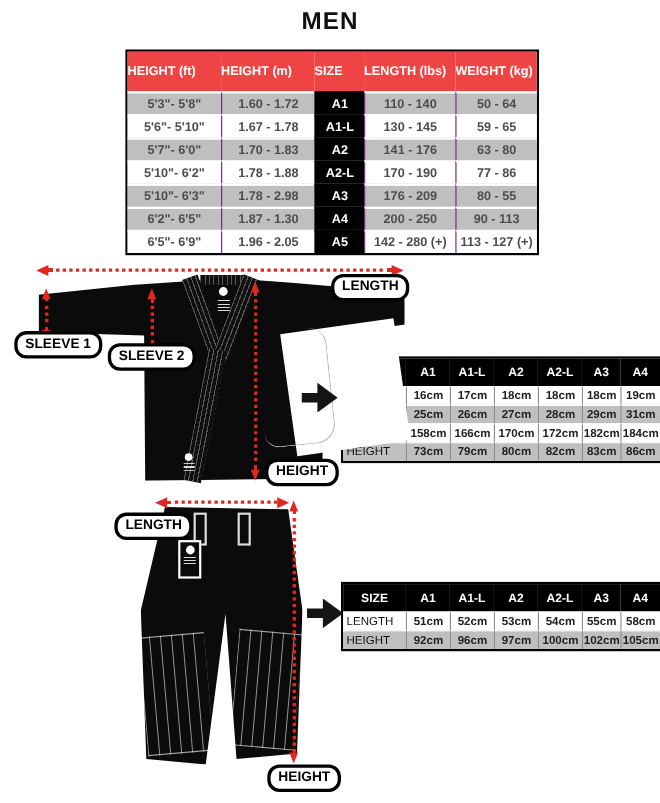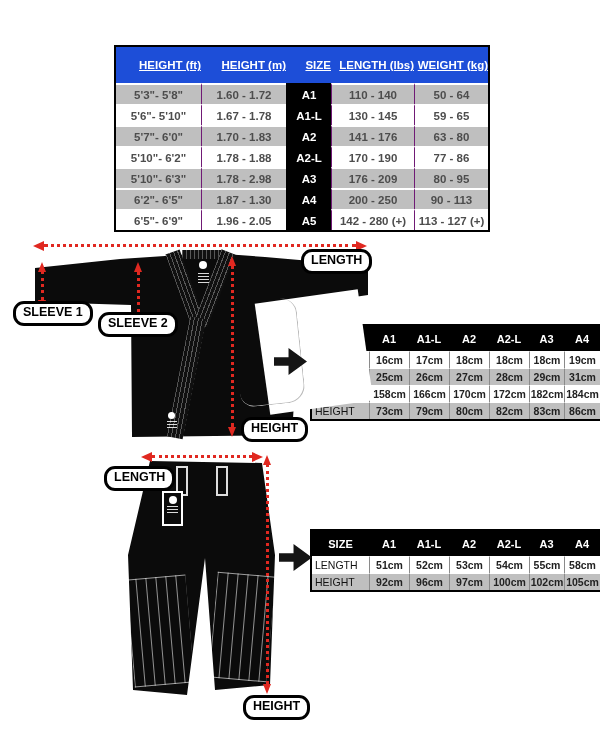--- a/index.html
+++ b/index.html
@@ -1,21 +1,21 @@
 <!DOCTYPE html>
 <html><head>
 <meta charset="utf-8">
 <style>
   html,body{margin:0;padding:0;background:#fff;}
   #stage{position:relative;width:600px;height:730px;background:#fff;overflow:hidden;
          font-family:"Liberation Sans",sans-serif;}
   
   table{border-collapse:separate;border-spacing:0;position:absolute;table-layout:fixed;}
   .sizeTable{left:114px;top:45px;width:372px;border:2px solid #000;}
-  .sizeTable th{background:#1d4ed8;color:#fff;font-weight:bold;font-size:11.5px;height:36px;text-align:right;padding:0;text-decoration:underline;}
+  .sizeTable th{background:#ef4444;color:#fff;font-weight:bold;font-size:11.5px;height:36px;text-align:left;padding:0;}
   .sizeTable td{text-align:center;font-size:11.5px;font-weight:bold;color:#4d4d4d;height:19px;
                 border-top:2px solid #fff;border-left:1px solid #701a75;padding:0;}
   .sizeTable td:first-child{border-left:none;}
   .sizeTable td.sz{background:#000;color:#fff;border-top-color:#000;border-left-color:#000;}
   tr.g td{background:#bfbfbf;}
   tr.w td{background:#fff;}
   .miniTable{width:288px;border:2px solid #000;}
   .miniTable th{background:#000;color:#fff;font-weight:bold;font-size:11px;height:25px;text-align:center;padding:0;}
   .miniTable td{font-size:10.5px;color:#222;height:16px;text-align:center;font-weight:bold;
                 border-top:1px solid #fff;border-left:1px solid #8a8a8a;padding:0;}
@@ -70,20 +70,21 @@
   
   #title{position:absolute;top:6px;left:0;width:600px;text-align:center;
          font-size:22px;font-weight:bold;letter-spacing:1px;color:#111;}
   .z3{z-index:3;}
 </style>
 </head>
 <body>
 
 <div id="stage">
 
+  <div id="title">MEN</div>
 
   <table class="sizeTable">
     <colgroup>
         <col style="width:85px">
         <col style="width:85px">
         <col style="width:45px">
         <col style="width:83px">
         <col style="width:74px">
       </colgroup>
     <tbody>
@@ -120,21 +121,21 @@
           <td>1.78 - 1.88</td>
           <td class="sz">A2-L</td>
           <td>170 - 190</td>
           <td>77 - 86</td>
         </tr>
     <tr class="g">
           <td>5'10"- 6'3"</td>
           <td>1.78 - 2.98</td>
           <td class="sz">A3</td>
           <td>176 - 209</td>
-          <td>80 - 95</td>
+          <td>80 - 55</td>
         </tr>
     <tr class="g">
           <td>6'2"- 6'5"</td>
           <td>1.87 - 1.30</td>
           <td class="sz">A4</td>
           <td>200 - 250</td>
           <td>90 - 113</td>
         </tr>
     <tr class="w">
           <td>6'5"- 6'9"</td>

